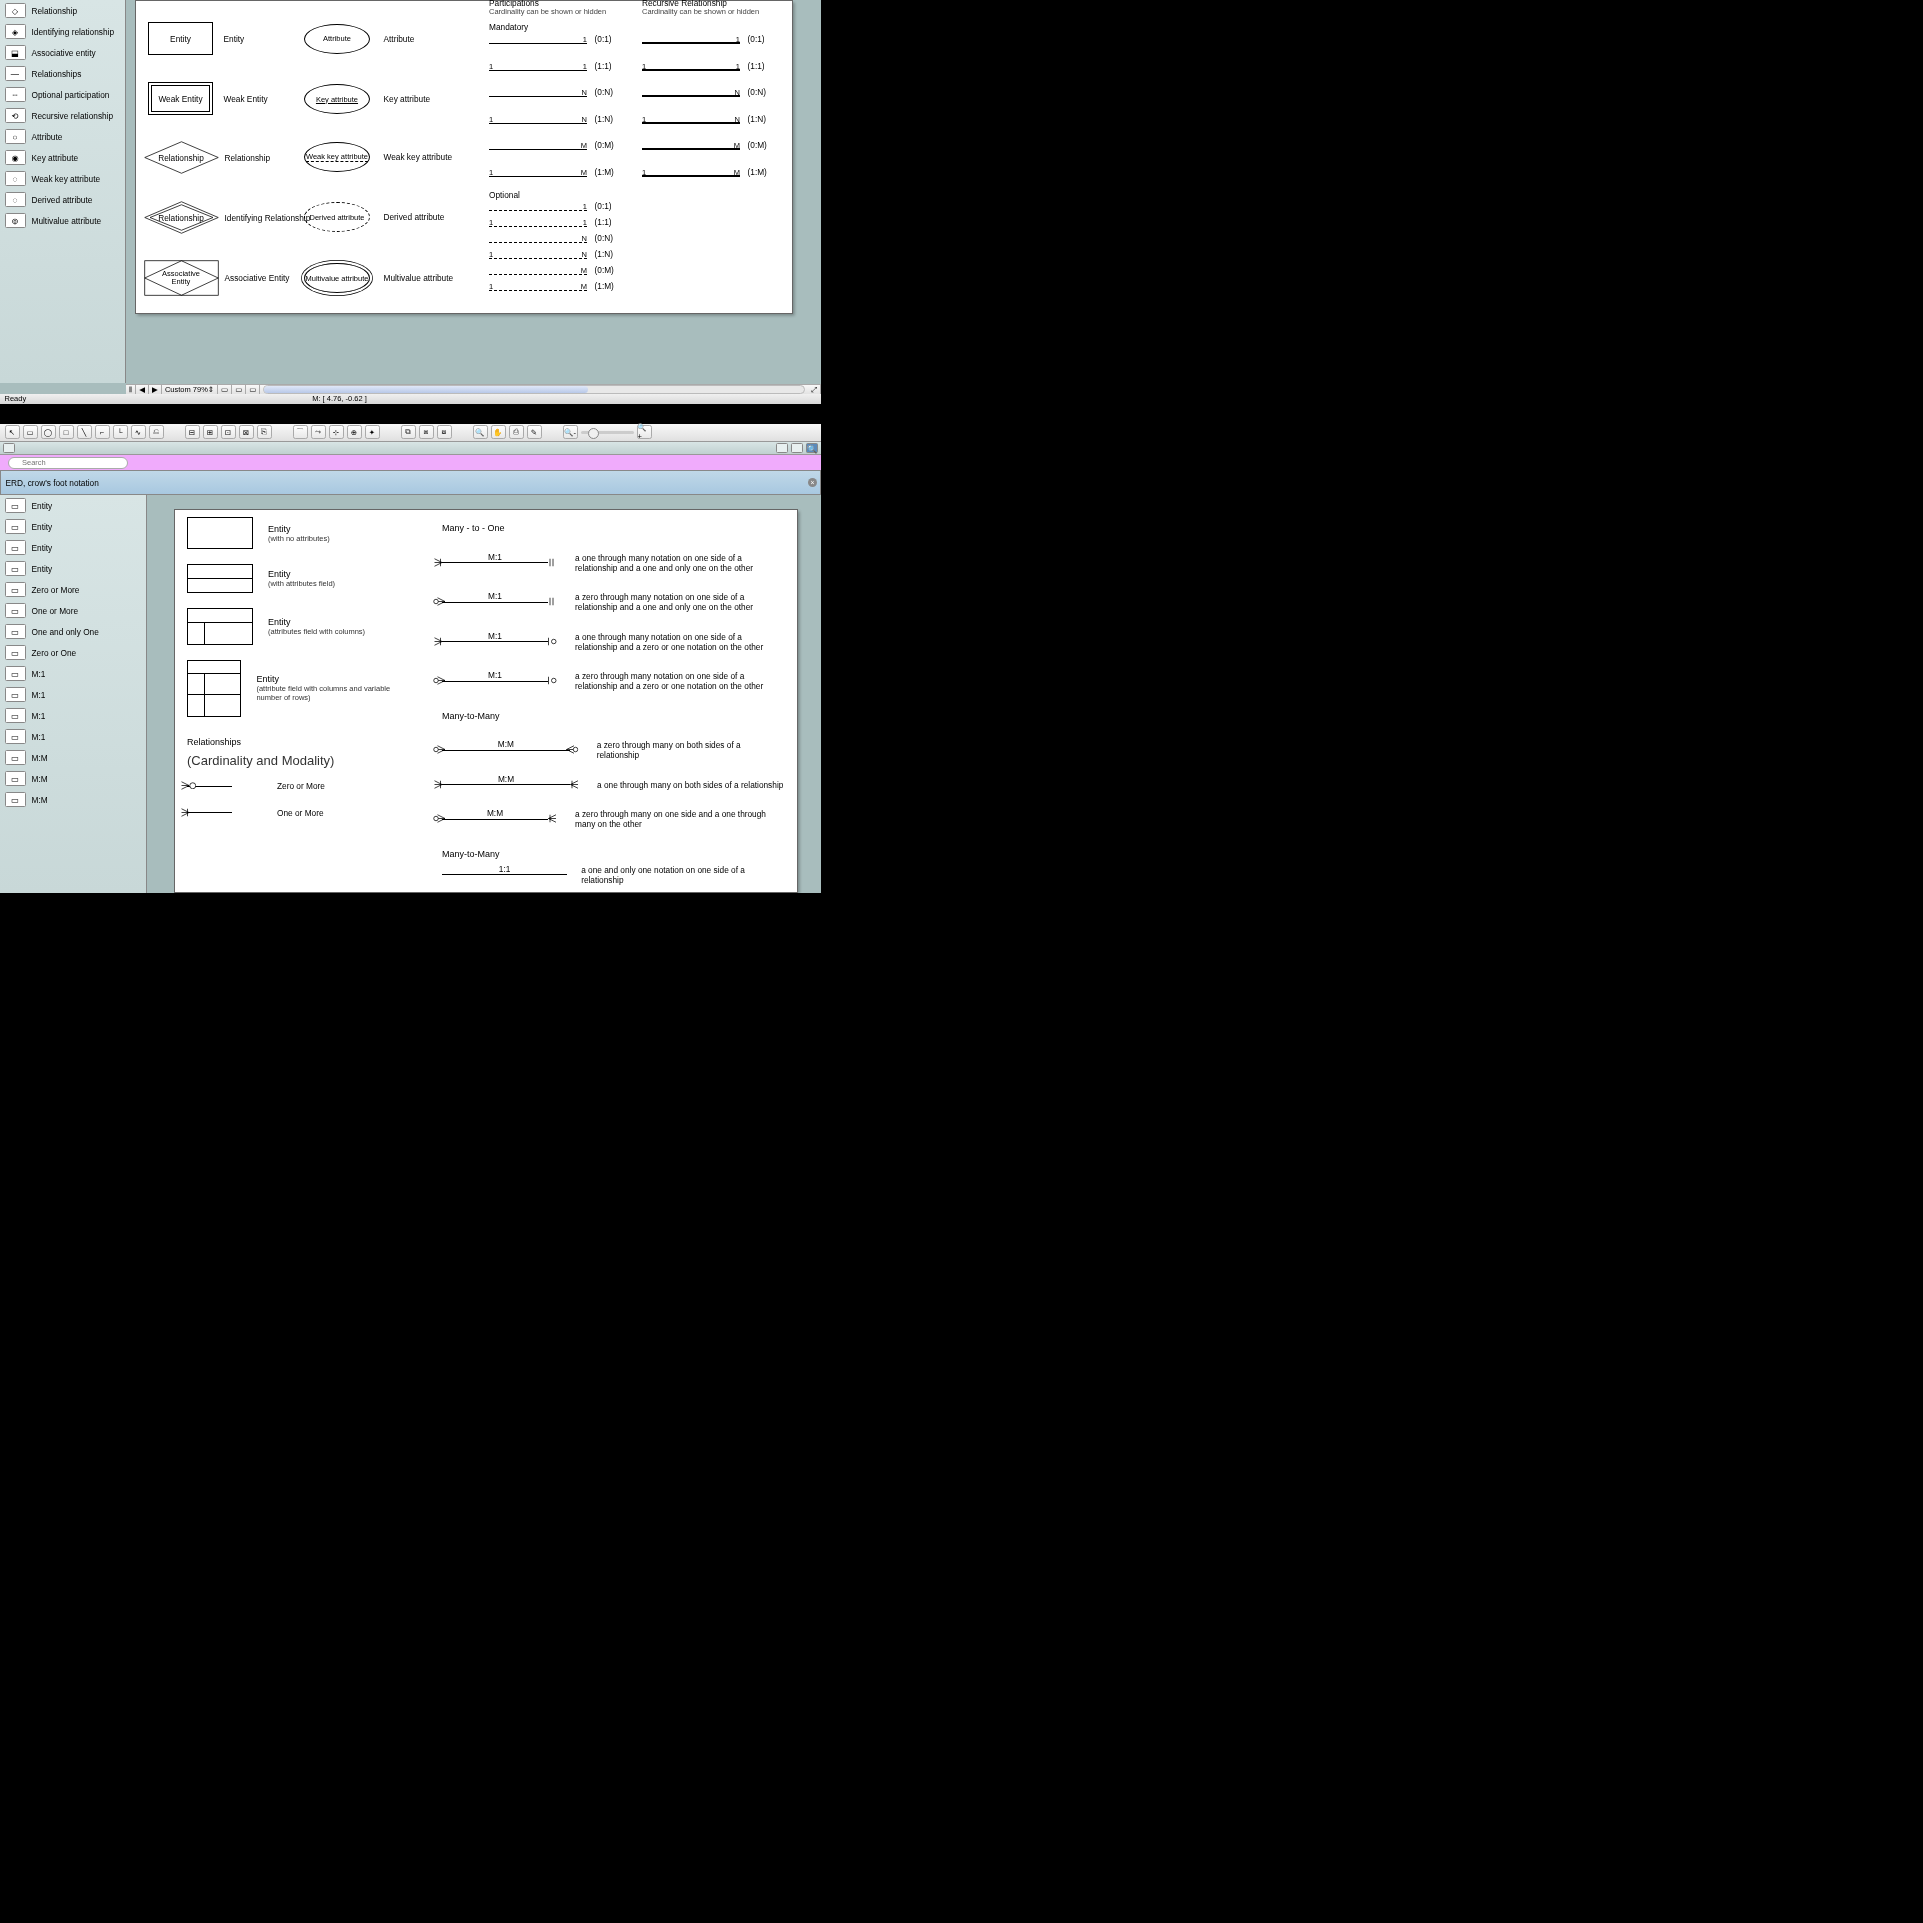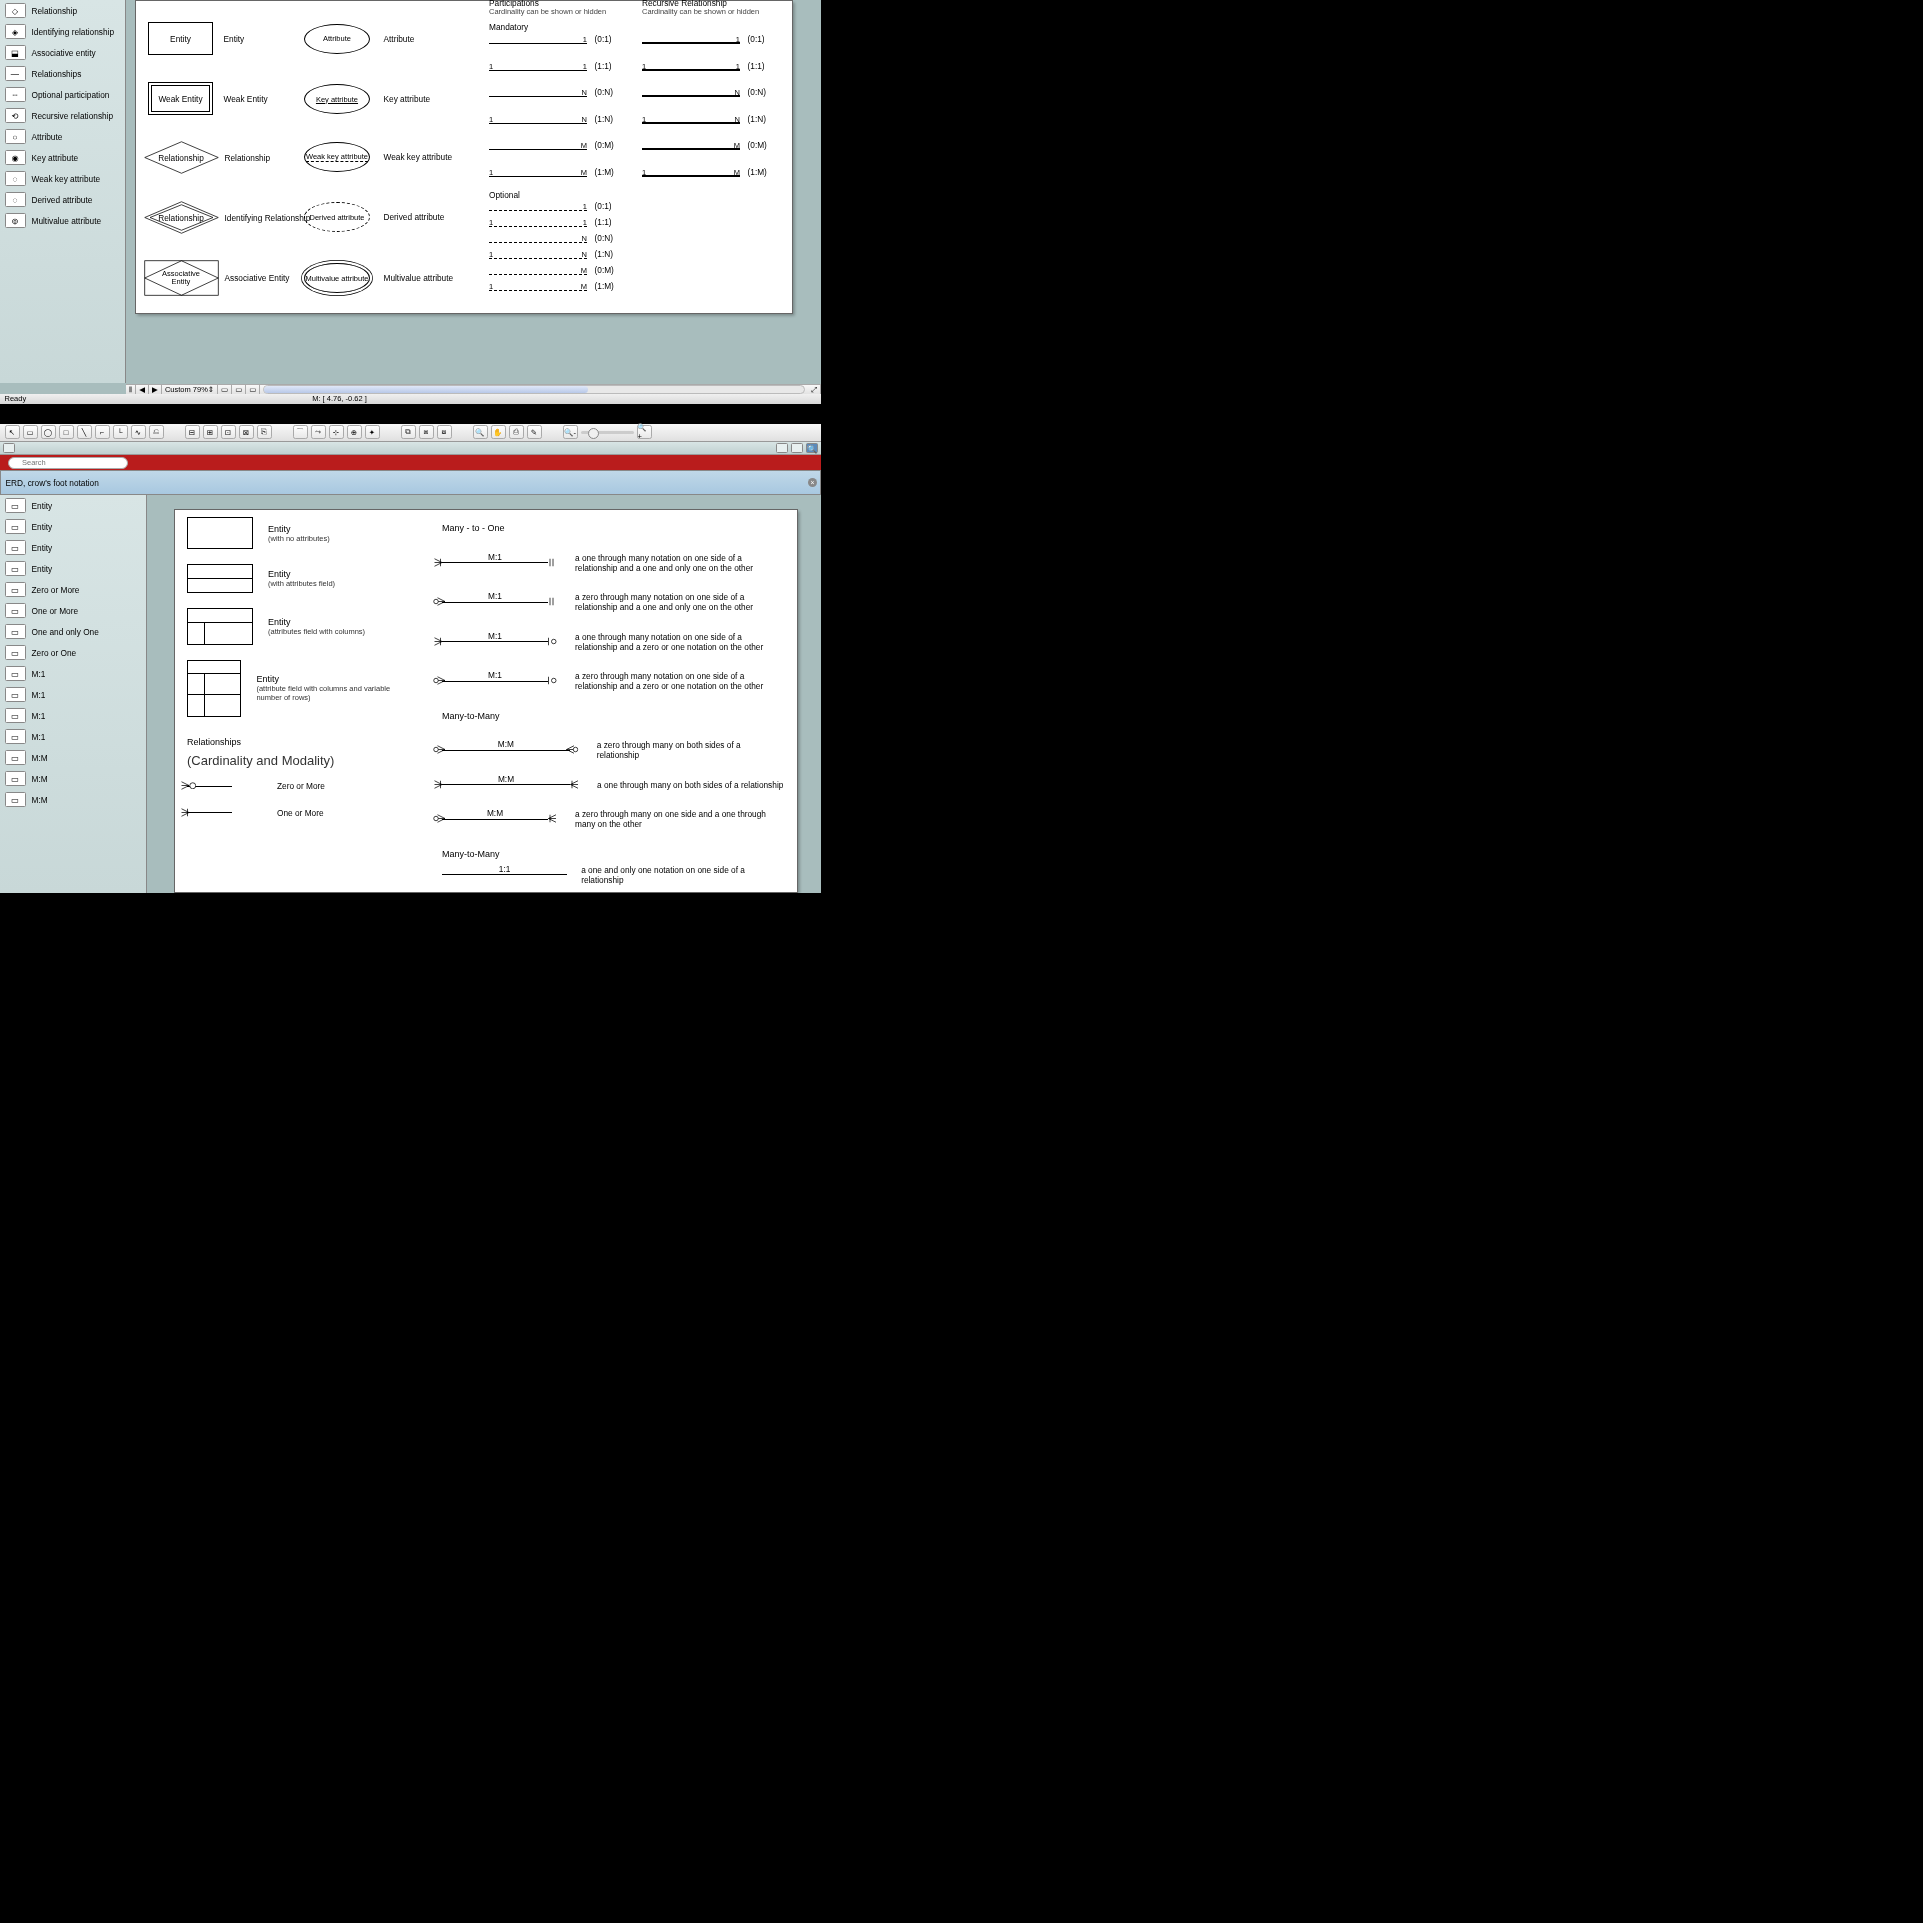--- a/index.html
+++ b/index.html
@@ -22,21 +22,21 @@
 
 .window2 { background: #a8bdbd; }
 .toolbar2 { height: 18px; background: linear-gradient(#f8f8f8,#e0e0e0); border-bottom: 0.8px solid #999; display: flex; align-items: center; padding: 0 4.5px; gap: 3px; }
 .toolbar2 .tbtn { width: 15px; height: 13.5px; border: 0.8px solid #aaa; border-radius: 2.3px; background: linear-gradient(#fff,#e8e8e8); display: flex; align-items: center; justify-content: center; font-size: 7.5px; }
 .toolbar2 .gap { width: 15px; }
 .toolbar2 .slider { width: 53px; height: 3px; background: #ccc; border-radius: 1.5px; position: relative; }
 .toolbar2 .slider::after { content:""; position:absolute; left:7.5px; top:-3px; width:9px; height:9px; background:#f0f0f0; border:0.8px solid #888; border-radius:50%; }
 .viewbar2 { height: 13.5px; background: linear-gradient(#d8e5e5,#c0d0d0); border-bottom: 0.8px solid #999; display: flex; align-items: center; padding: 0 3px; gap: 3px; }
 .viewbar2 .vbtn { width: 12px; height: 10.5px; border: 0.8px solid #888; background: #e8f0f0; border-radius: 1.5px; }
 .viewbar2 .vbtn.active { background: #5a8aba; }
-.searchrow { height: 15px; background: #b91c1c; display:flex; align-items:center; padding: 1.5px 7.5px; }
+.searchrow { height: 15px; background: #f0abfc; display:flex; align-items:center; padding: 1.5px 7.5px; }
 .searchrow input { width: 120px; height: 12px; border: 0.8px solid #aaa; border-radius: 6px; padding: 0 13.5px; font-size: 7.5px; background: #fff; }
 .libhdr { height: 25px; background: linear-gradient(#c0d8e8,#a8c8e0); border: 0.8px solid #888; display: flex; align-items: center; padding: 0 4.5px; font-size: 8.3px; position: relative; }
 .libhdr .close { position: absolute; right: 3px; width: 9px; height: 9px; border-radius: 50%; background: #888; color:#fff; font-size:6.8px; display:flex; align-items:center; justify-content:center; }
 
 .main2 { display: flex; }
 .sidebar2 { width: 147px; background: linear-gradient(#d8e5e5,#c8d8d8); border-right: 0.8px solid #888; }
 .canvas2 { flex: 1; background: #a8bdbd; padding: 13.5px 0 0 27px; }
 .page2 { width: 624px; min-height: 353px; background: #fff; border: 0.8px solid #666; box-shadow: 1.5px 1.5px 3px rgba(0,0,0,.3); padding: 7.5px 12px; }
 
 

